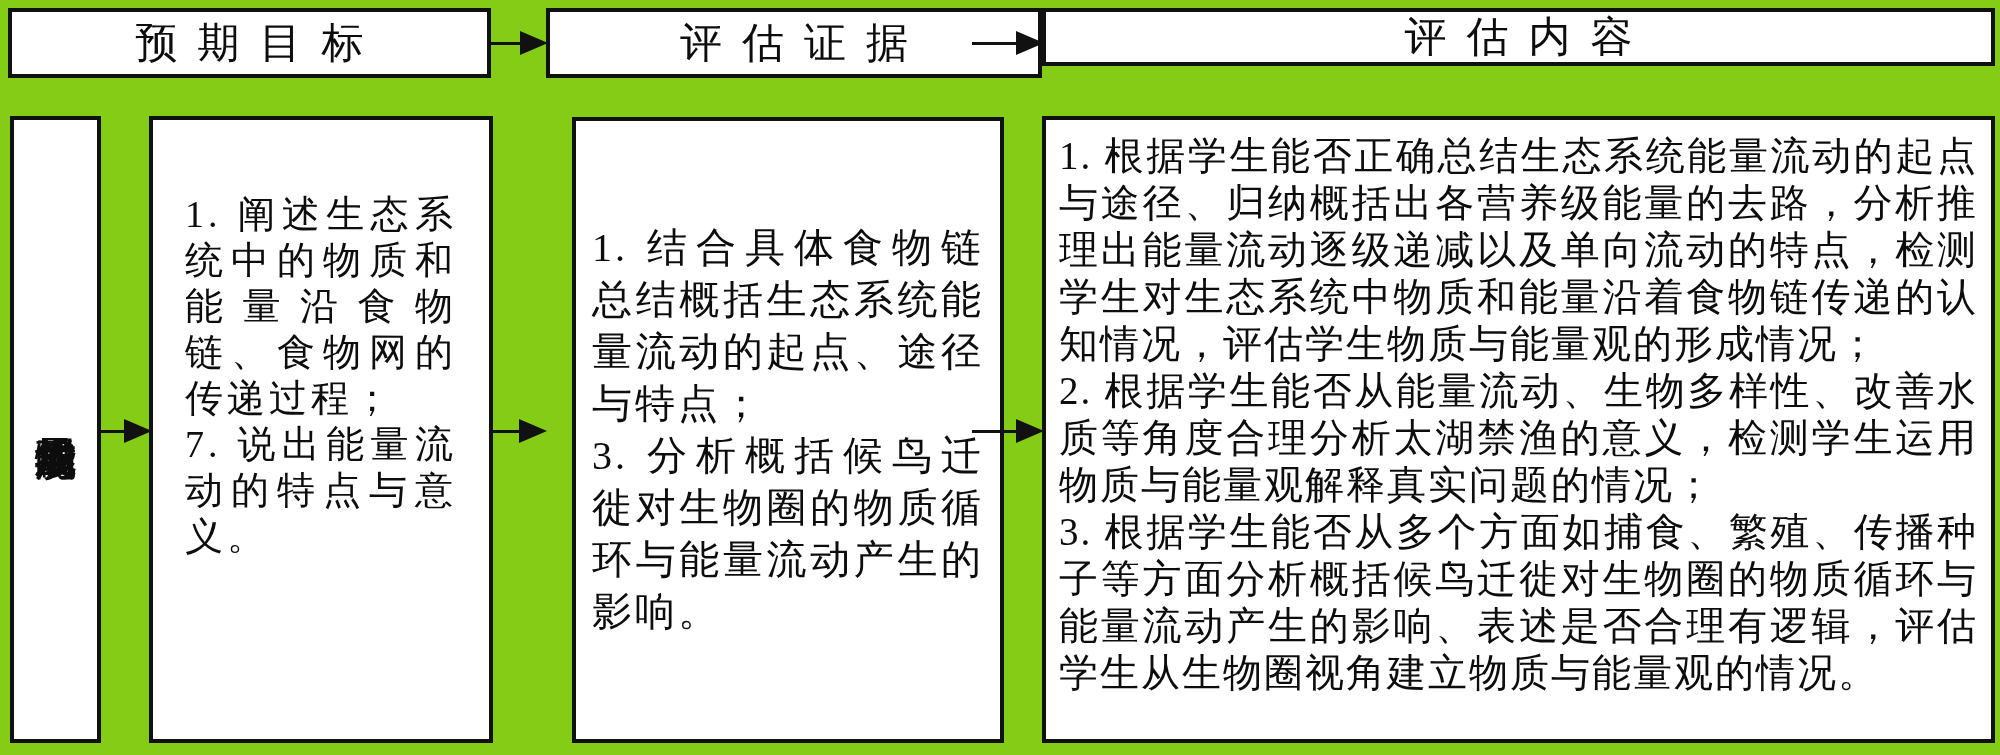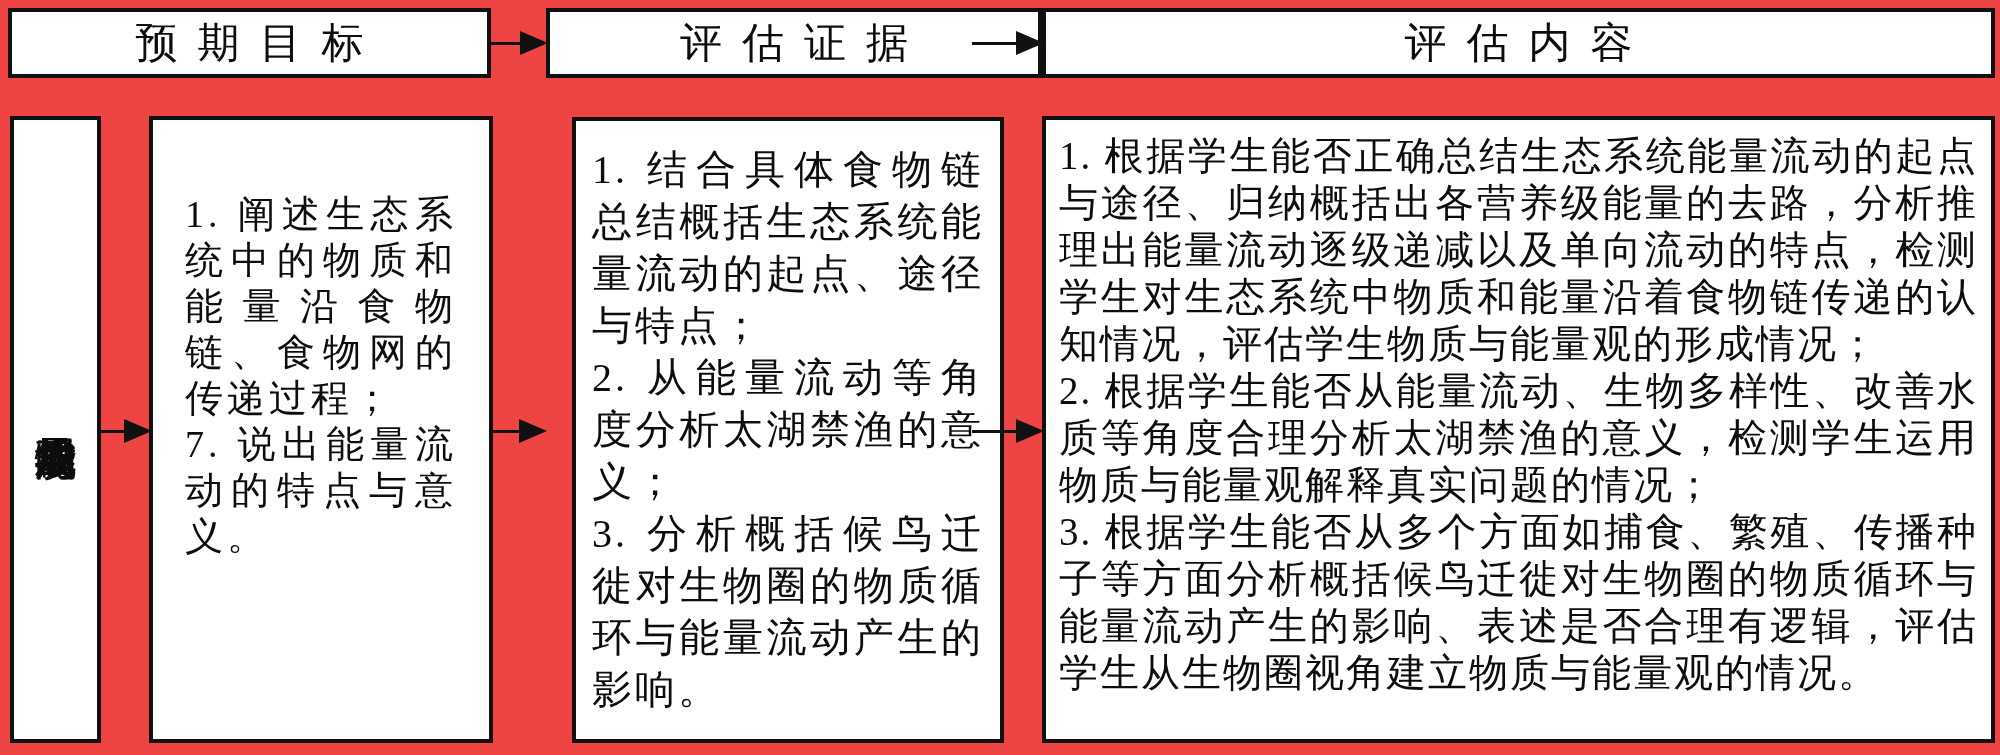--- a/index.html
+++ b/index.html
@@ -4,21 +4,21 @@
 <style>
   html, body {
     margin: 0;
     padding: 0;
     background: #fcfcfc;
   }
   .stage {
     position: relative;
     width: 2000px;
     height: 755px;
-    background: #ef4444;
+    background: #84cc16;
     font-family: "Liberation Serif", "DejaVu Serif", serif;
     color: #0d0d0d;
   }
   .box {
     position: absolute;
     box-sizing: border-box;
     border: 4px solid #111111;
     background: #ffffff;
     display: flex;
     align-items: center;
@@ -26,21 +26,21 @@
   }
   
   .hdr-label {
     font-size: 42px;
     letter-spacing: 20px;
     padding-left: 20px; 
     white-space: nowrap;
   }
   .hdr-1 { left: 8px;    top: 8px; width: 483px; height: 70px; }
   .hdr-2 { left: 546px;  top: 8px; width: 496px; height: 70px; }
-  .hdr-3 { left: 1042px; top: 8px; width: 953px; height: 70px; }
+  .hdr-3 { left: 1042px; top: 8px; width: 953px; height: 58px; }
   
   .concept-box  { left: 10px;   top: 116px; width: 91px;  height: 627px; }
   .goals-box    { left: 149px;  top: 116px; width: 344px; height: 627px; }
   .evidence-box { left: 572px;  top: 117px; width: 432px; height: 626px; }
   .content-box  { left: 1042px; top: 116px; width: 953px; height: 627px;
                   align-items: flex-start; }
   .concept-text {
     writing-mode: vertical-lr;
     text-orientation: upright;
     font-size: 42px;
@@ -148,21 +148,20 @@
   </div>
 
   <div class="harrow arr-b2">
     <span class="shaft"></span>
     <span class="head"></span>
   </div>
 
   <div class="box evidence-box">
     <div class="evidence-inner">
       <div class="item">1. 结合具体食物链总结概括生态系统能量流动的起点、途径与特点；</div>
-      <div class="item">2. 从能量流动等角度分析太湖禁渔的意义；</div>
       <div class="item">3. 分析概括候鸟迁徙对生物圈的物质循环与能量流动产生的影响。</div>
     </div>
   </div>
 
   <div class="harrow arr-b3">
     <span class="shaft"></span>
     <span class="head"></span>
   </div>
 
   <div class="box content-box">

